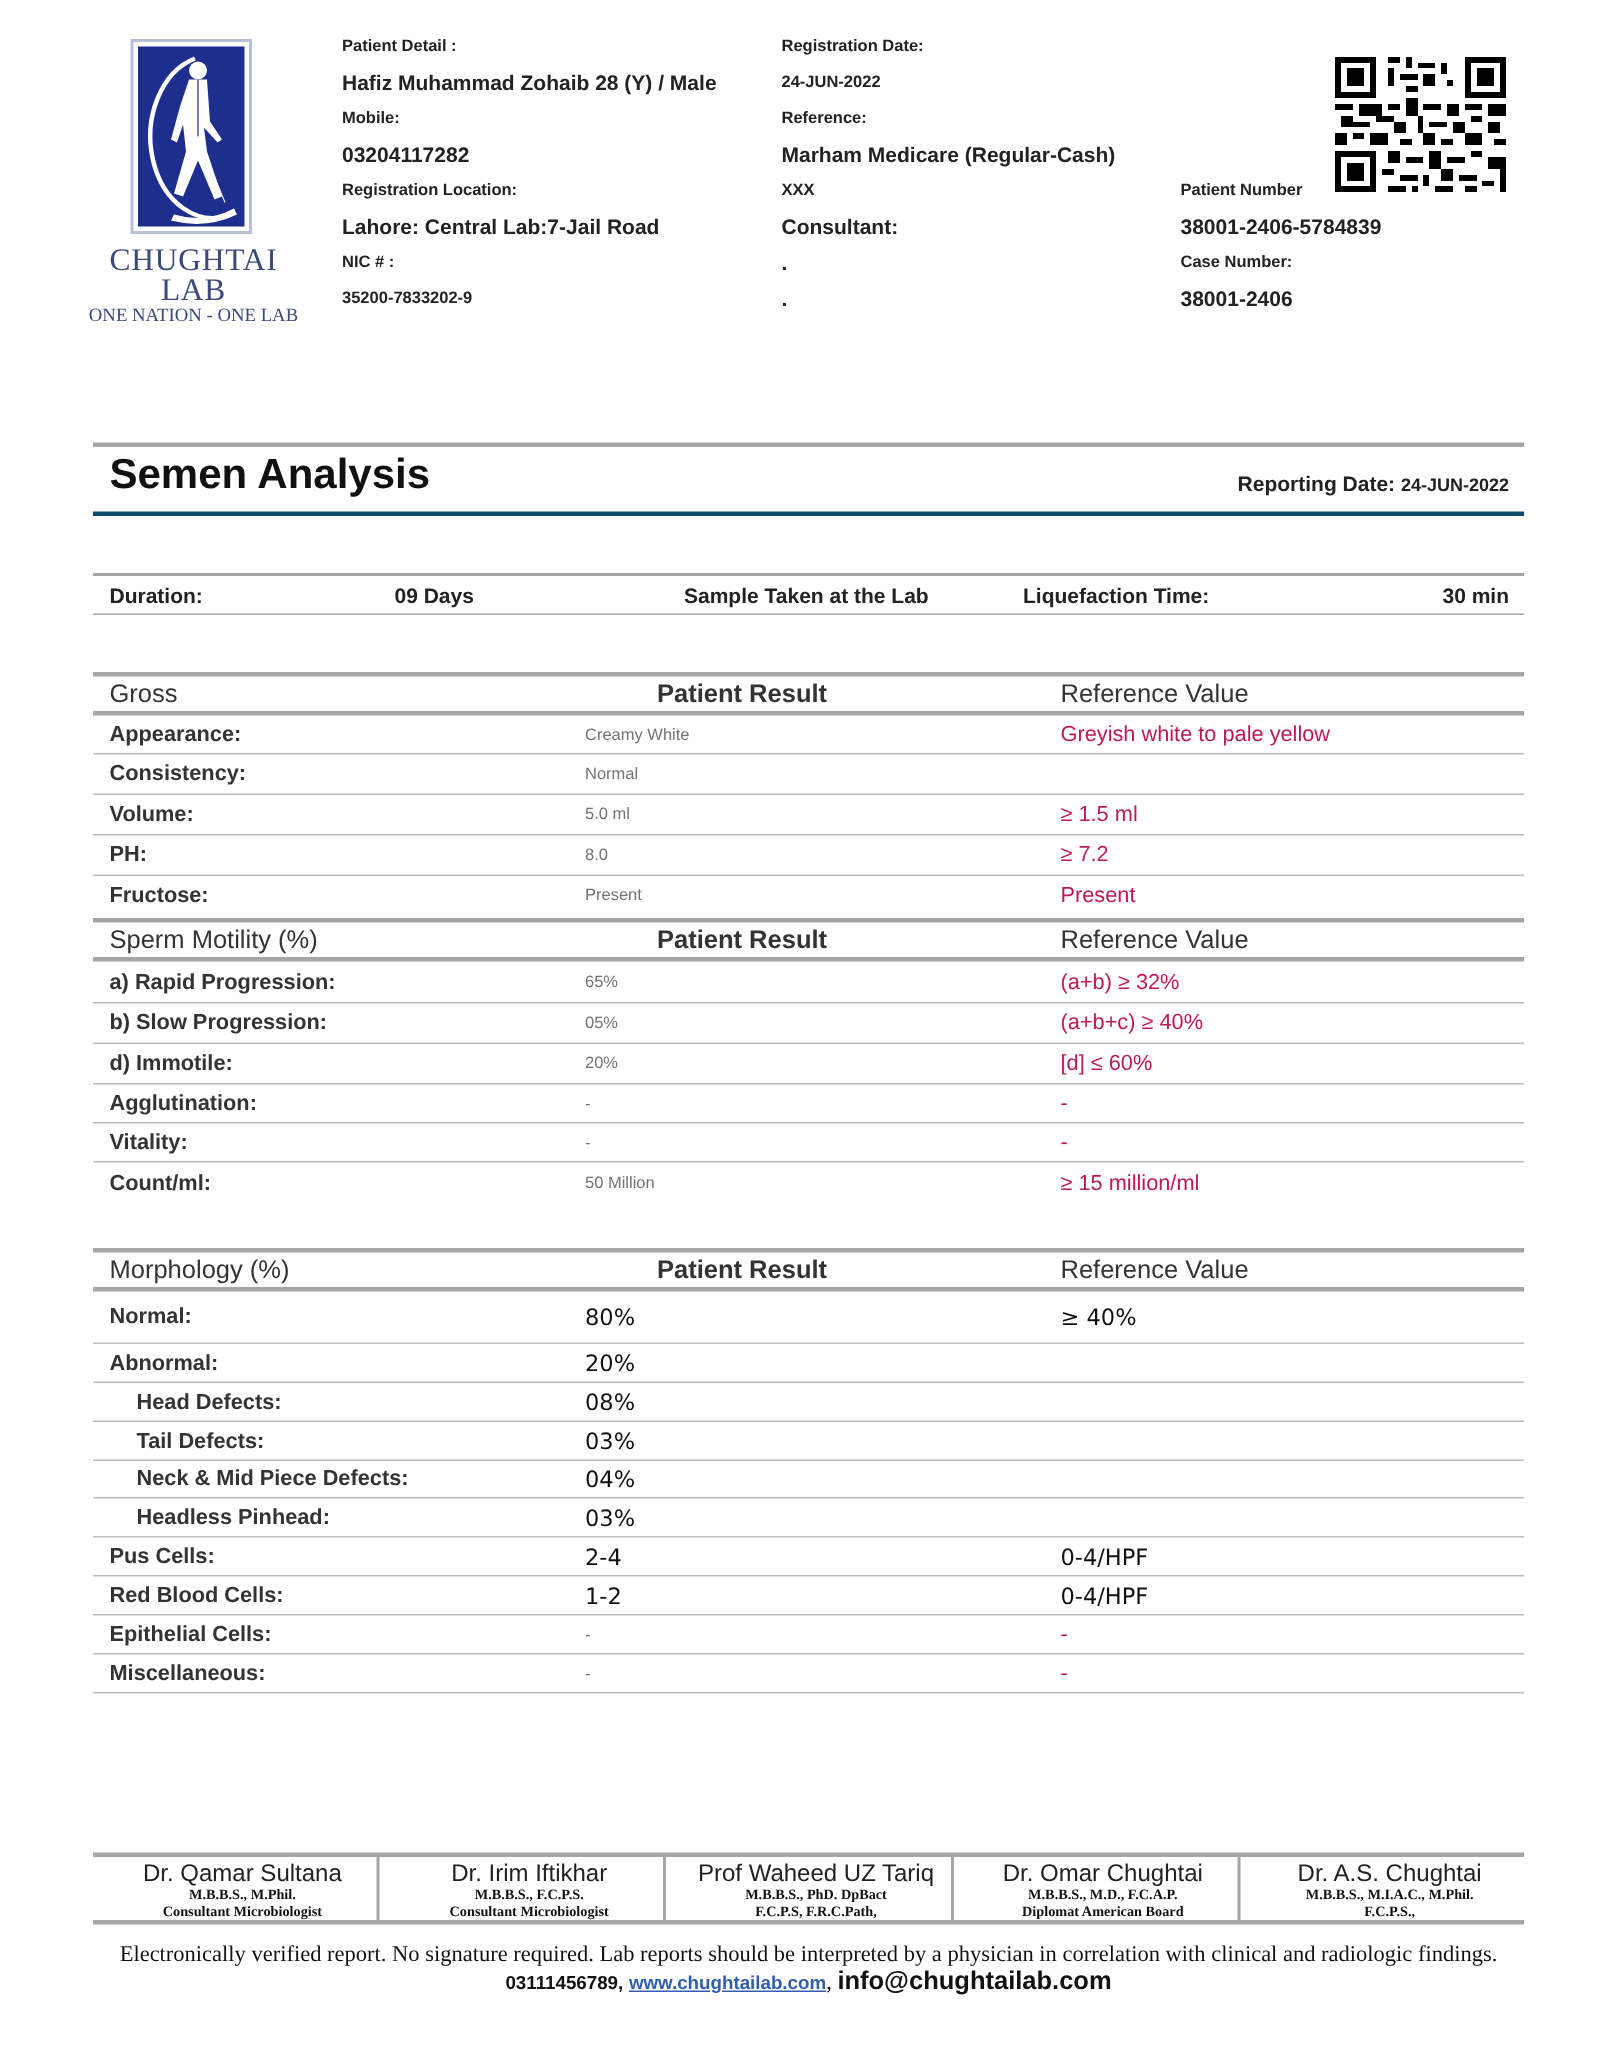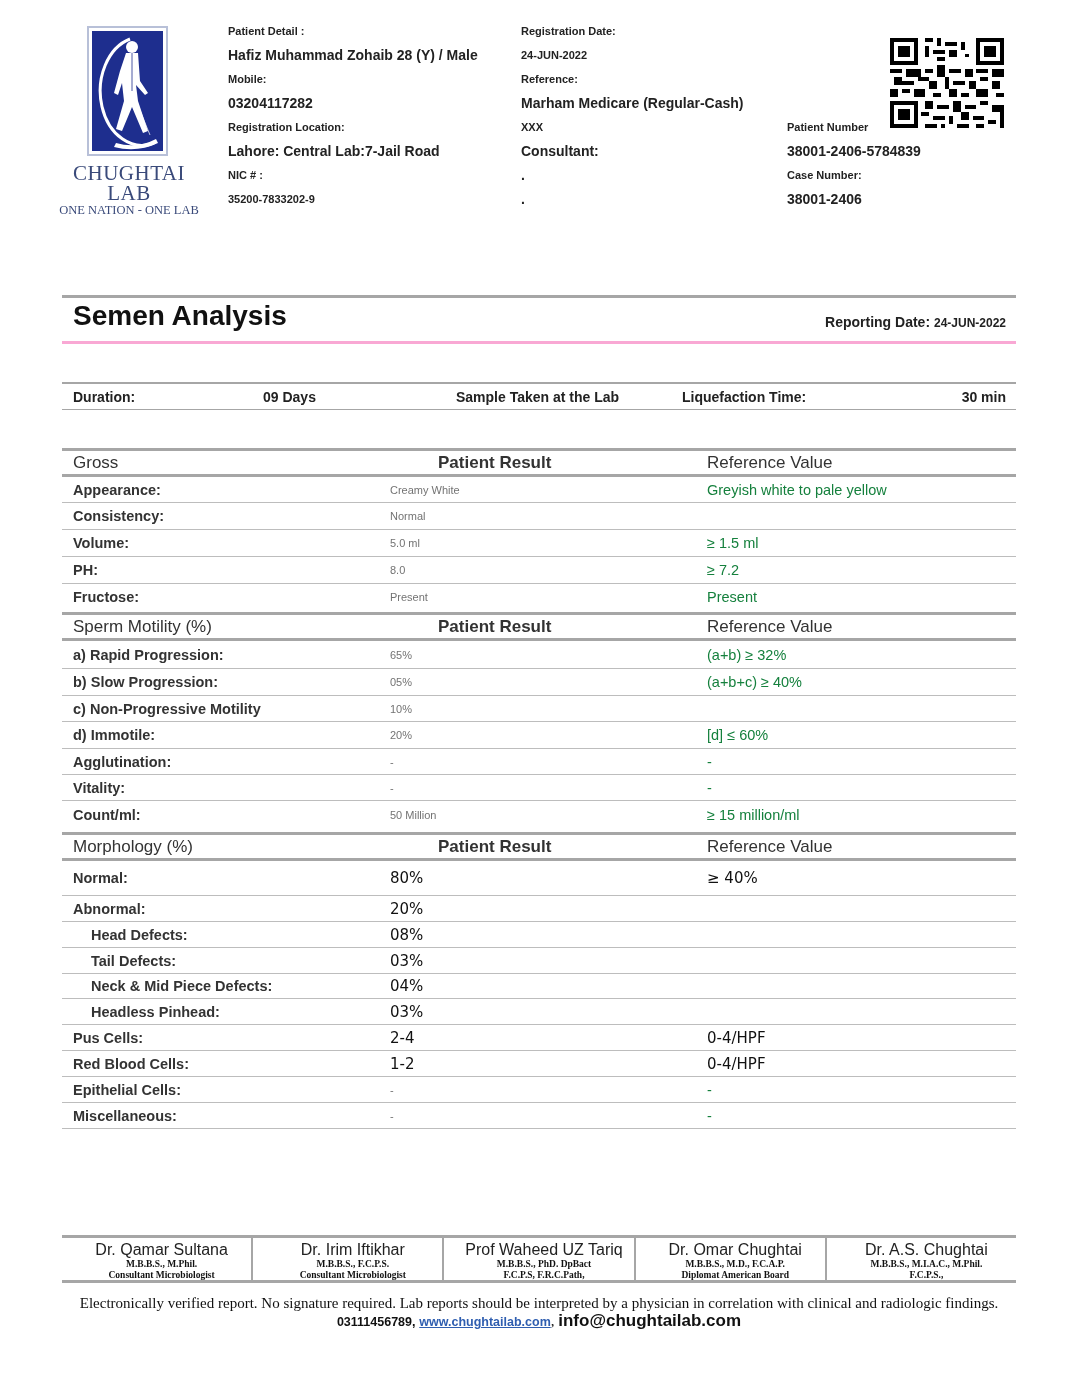--- a/index.html
+++ b/index.html
@@ -17,37 +17,37 @@
     .hlabel { font-size: 11px; font-weight: bold; color: #222; height: 24px; line-height: 18px; }
     .hvalue { font-size: 14px; font-weight: bold; color: #222; height: 24px; line-height: 18px; }
     .hvalue.small { font-size: 11px; }
     .col1 { left: 228px; }
     .col2 { left: 521px; }
     .col3 { left: 787px; top: 118px; }
 
     .qr { position: absolute; left: 890px; top: 37px; width: 114px; height: 92px; }
 
     
-    .title-bar { position: absolute; left: 62px; top: 295px; width: 954px; height: 49px; border-top: 3px solid #a6a6a6; border-bottom: 3px solid #f9a8d4; }
+    .title-bar { position: absolute; left: 62px; top: 295px; width: 954px; height: 49px; border-top: 3px solid #a6a6a6; border-bottom: 3px solid #0c4a6e; }
     .title-bar .t { position: absolute; left: 11px; top: 2px; font-size: 28px; font-weight: bold; color: #111; }
     .title-bar .rd { position: absolute; right: 10px; top: 16px; font-size: 14px; font-weight: bold; color: #222; }
     .title-bar .rd .d { font-size: 12px; }
 
     .sample-bar { position: absolute; left: 62px; top: 382px; width: 954px; height: 28px; border-top: 2px solid #a6a6a6; border-bottom: 1px solid #a6a6a6; font-size: 14px; font-weight: bold; color: #222; }
     .sample-bar span { position: absolute; top: 5px; }
 
     
     .rtable { position: absolute; left: 62px; width: 954px; }
     .rrow { position: relative; border-bottom: 1px solid #bdbdbd; }
     .rrow.head { border-top: 3px solid #a6a6a6; border-bottom: 3px solid #a6a6a6; height: 29px; text-decoration: underline; }
     .rrow .c1, .rrow .c2, .rrow .c3 { position: absolute; top: 50%; transform: translateY(-50%); white-space: nowrap; }
     .c1 { left: 11px; font-weight: bold; font-size: 14.5px; color: #333; }
     .c1.indent { left: 29px; }
     .c2 { left: 328px; font-size: 11px; color: #737373; }
-    .c3 { left: 645px; font-size: 14.5px; color: #15803d; }
+    .c3 { left: 645px; font-size: 14.5px; color: #be185d; }
     .head .c1, .head .c2, .head .c3 { font-size: 17px; color: #333; }
     .head .c1 { font-weight: normal; }
     .head .c2 { font-weight: bold; margin-left: 48px; }
     .head .c3 { font-weight: normal; }
     .calibri { font-family: "DejaVu Sans", sans-serif; font-size: 15px; color: #111; }
 
     
     .doctors { position: absolute; left: 62px; top: 1235px; width: 954px; height: 48px; border-top: 3px solid #a6a6a6; border-bottom: 3px solid #a6a6a6; display: flex; }
     .doc { flex: 1; padding-left: 10px; padding-top: 2px; border-left: 2px solid #a6a6a6; text-align: center; }
     .doc:first-child { border-left: none; }
@@ -231,25 +231,20 @@
   <div class="rrow" style="height:28px">
     <span class="c1">a) Rapid Progression:</span>
     <span class="c2">65%</span>
     <span class="c3">(a+b) ≥ 32%</span>
   </div>
   <div class="rrow" style="height:27px">
     <span class="c1">b) Slow Progression:</span>
     <span class="c2">05%</span>
     <span class="c3">(a+b+c) ≥ 40%</span>
   </div>
-  <div class="rrow" style="height:26px">
-    <span class="c1">c) Non-Progressive Motility</span>
-    <span class="c2">10%</span>
-    <span class="c3"></span>
-  </div>
   <div class="rrow" style="height:27px">
     <span class="c1">d) Immotile:</span>
     <span class="c2">20%</span>
     <span class="c3">[d] ≤ 60%</span>
   </div>
   <div class="rrow" style="height:26px">
     <span class="c1">Agglutination:</span>
     <span class="c2">-</span>
     <span class="c3">-</span>
   </div>

